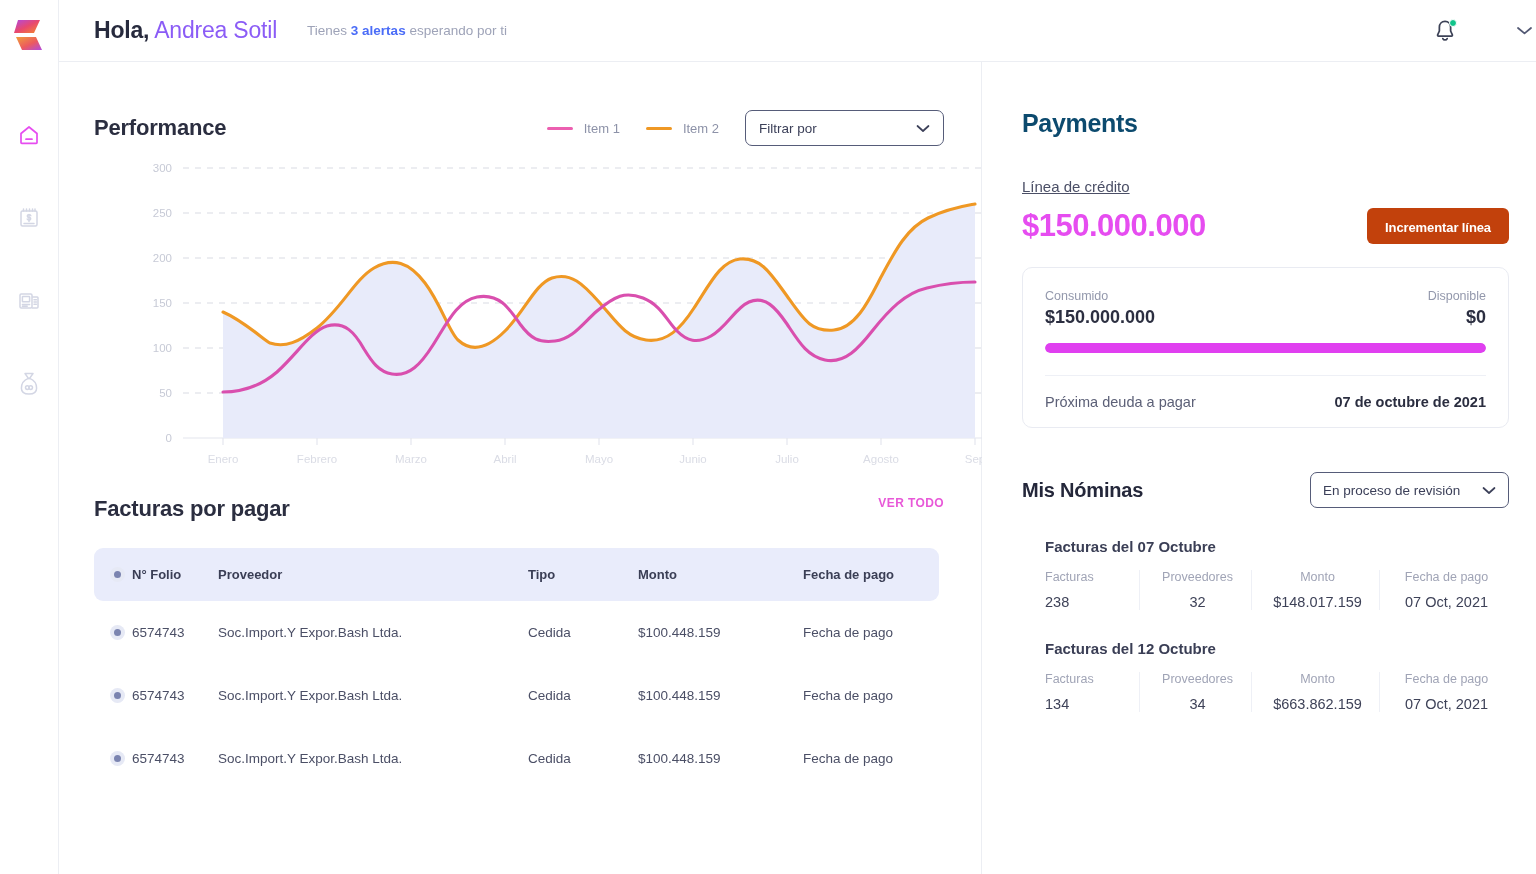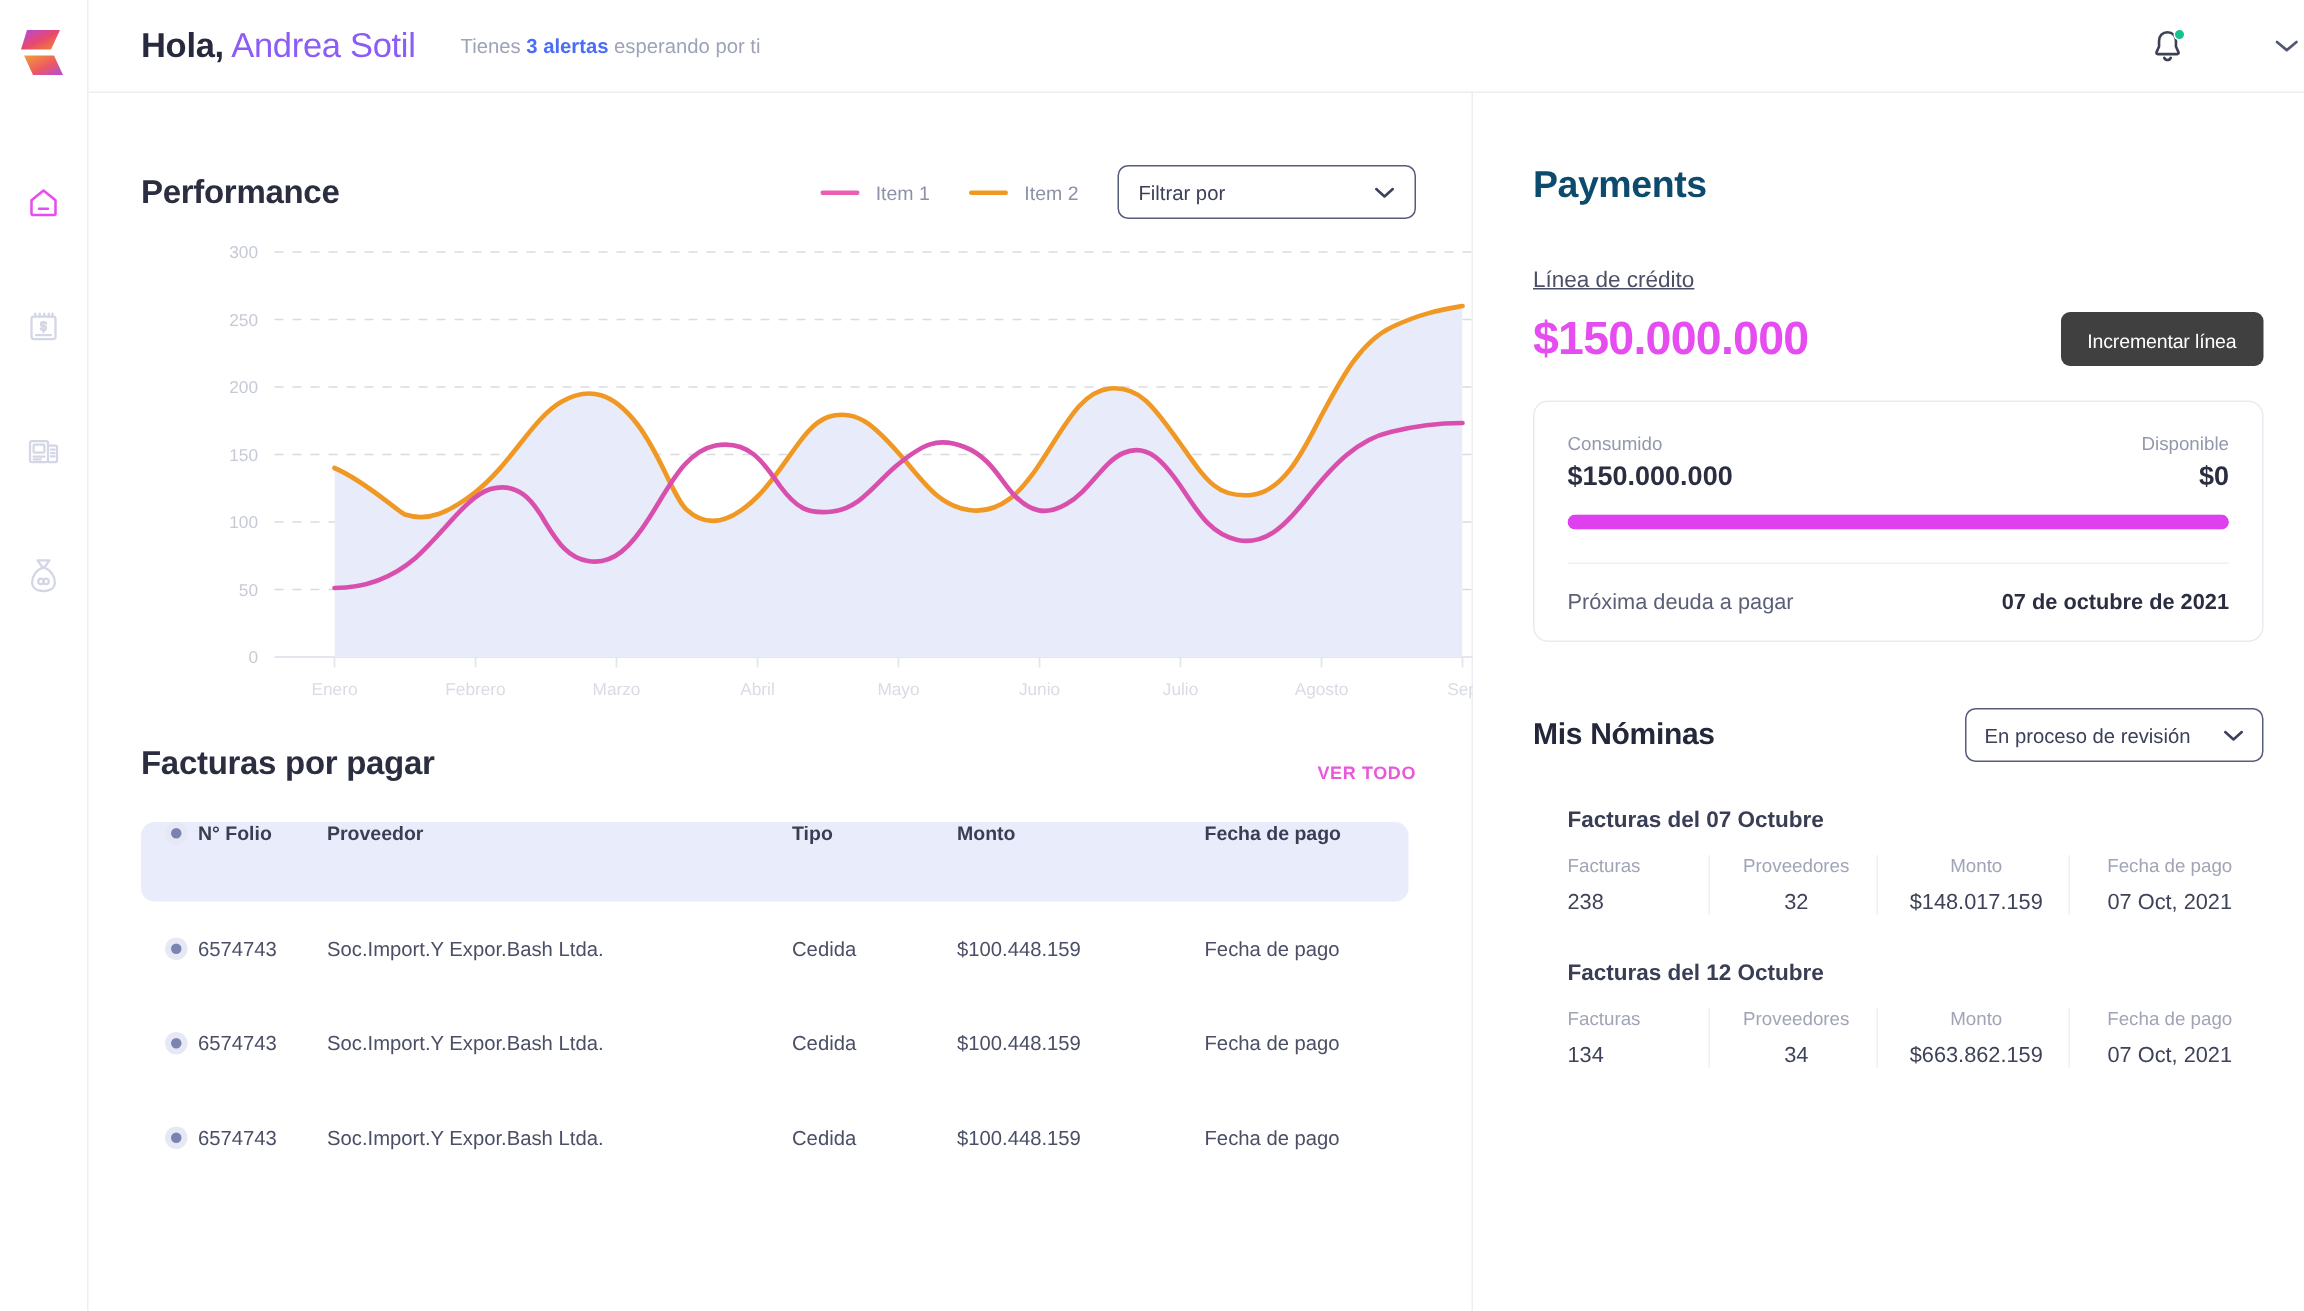--- a/index.html
+++ b/index.html
@@ -62,50 +62,50 @@
     width: 199px; height: 36px; border: 1.3px solid #565c79; border-radius: 7px;
     display: flex; align-items: center; padding: 0 13px; cursor: pointer;
     font-size: 13.5px; color: #3c4059; background: #fff;
   }
   .filtrar .cd { margin-left: auto; }
 
   .chart-wrap { position: relative; width: 923px; height: 330px; margin-top: 10px; }
   .chart-svg { position: absolute; left: 0; top: 0; }
 
   
-  .tbl-head-row { display: flex; align-items: flex-end; padding: 10px 37px 0 35px; }
+  .tbl-head-row { display: flex; padding: 10px 37px 0 35px; }
   .tbl-title { font-size: 22px; font-weight: 700; color: #2b2e40; letter-spacing: -0.2px; }
   .ver-todo { margin-left: auto; font-size: 12px; font-weight: 700; letter-spacing: 0.4px; color: #e858d8; cursor: pointer; }
 
   .tbl { margin: 26px 0 0 35px; width: 845px; }
   .tbl-header {
     background: #e9ecfb; border-radius: 9px; height: 53px;
-    display: flex; align-items: flex-start;
+    display: flex; align-items: center;
   }
   .tbl-row { height: 63px; display: flex; align-items: center; }
   .c-radio { width: 38px; display: flex; justify-content: center; padding-left: 8px; }
   .c-folio { width: 86px; font-size: 13.5px; }
   .c-prov  { width: 310px; font-size: 13.5px; }
   .c-tipo  { width: 110px; font-size: 13.5px; }
   .c-monto { width: 165px; font-size: 13.5px; }
   .c-fecha { flex: 1; font-size: 13.5px; }
   .tbl-header .c-folio, .tbl-header .c-prov, .tbl-header .c-tipo,
   .tbl-header .c-monto, .tbl-header .c-fecha { font-weight: 700; color: #3a3e55; font-size: 13px; }
   .tbl-row > div { color: #4b4f66; }
   .radio { width: 15px; height: 15px; border-radius: 50%; background: #e6e9f5; display: flex; align-items: center; justify-content: center; cursor: pointer; }
   .radio i { width: 7px; height: 7px; border-radius: 50%; background: #7b84b0; display: block; }
 
   
   .pay-title { font-size: 25px; font-weight: 700; color: #0c4a6e; letter-spacing: -0.3px; }
   .pay-sub { margin-top: 40px; font-size: 15px; color: #4b4f66; text-decoration: underline; }
   .credit-row { margin-top: 13px; display: flex; align-items: center; }
   .credit-amt { font-size: 31px; font-weight: 700; color: #e64df0; letter-spacing: -0.5px; }
   .inc-btn {
-    margin-left: auto; background: #404040; color: #fff; border: none;
-    border-radius: 6px; height: 36px; padding: 12px 18px; font-size: 13px; font-weight: 400;
+    margin-left: auto; background: #c2410c; color: #fff; border: none;
+    border-radius: 6px; height: 36px; padding: 12px 18px; font-size: 13px; font-weight: 700;
     cursor: pointer; font-family: "Liberation Sans", sans-serif; letter-spacing: -0.1px;
   }
 
   .credit-card {
     margin-top: 23px; border: 1px solid #e9ebf2; border-radius: 10px;
     padding: 21px 22px 17px 22px; background: #fff;
   }
   .cc-labels { display: flex; font-size: 12.5px; color: #9398ac; }
   .cc-labels .r { margin-left: auto; }
   .cc-values { display: flex; margin-top: 4px; font-size: 18px; font-weight: 700; color: #2b2e40; }

